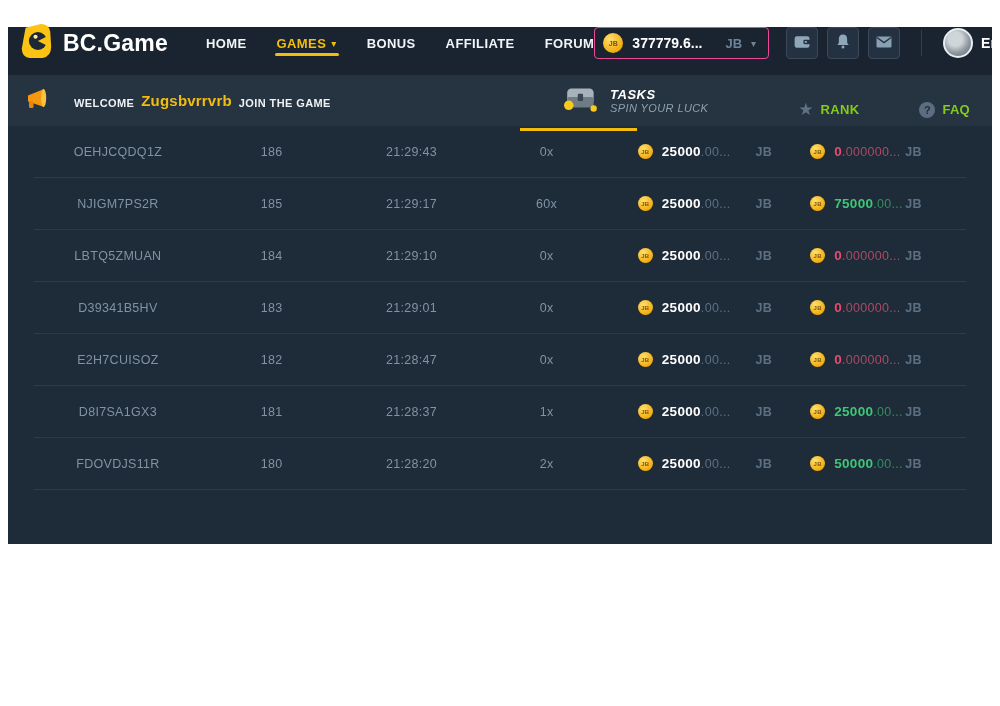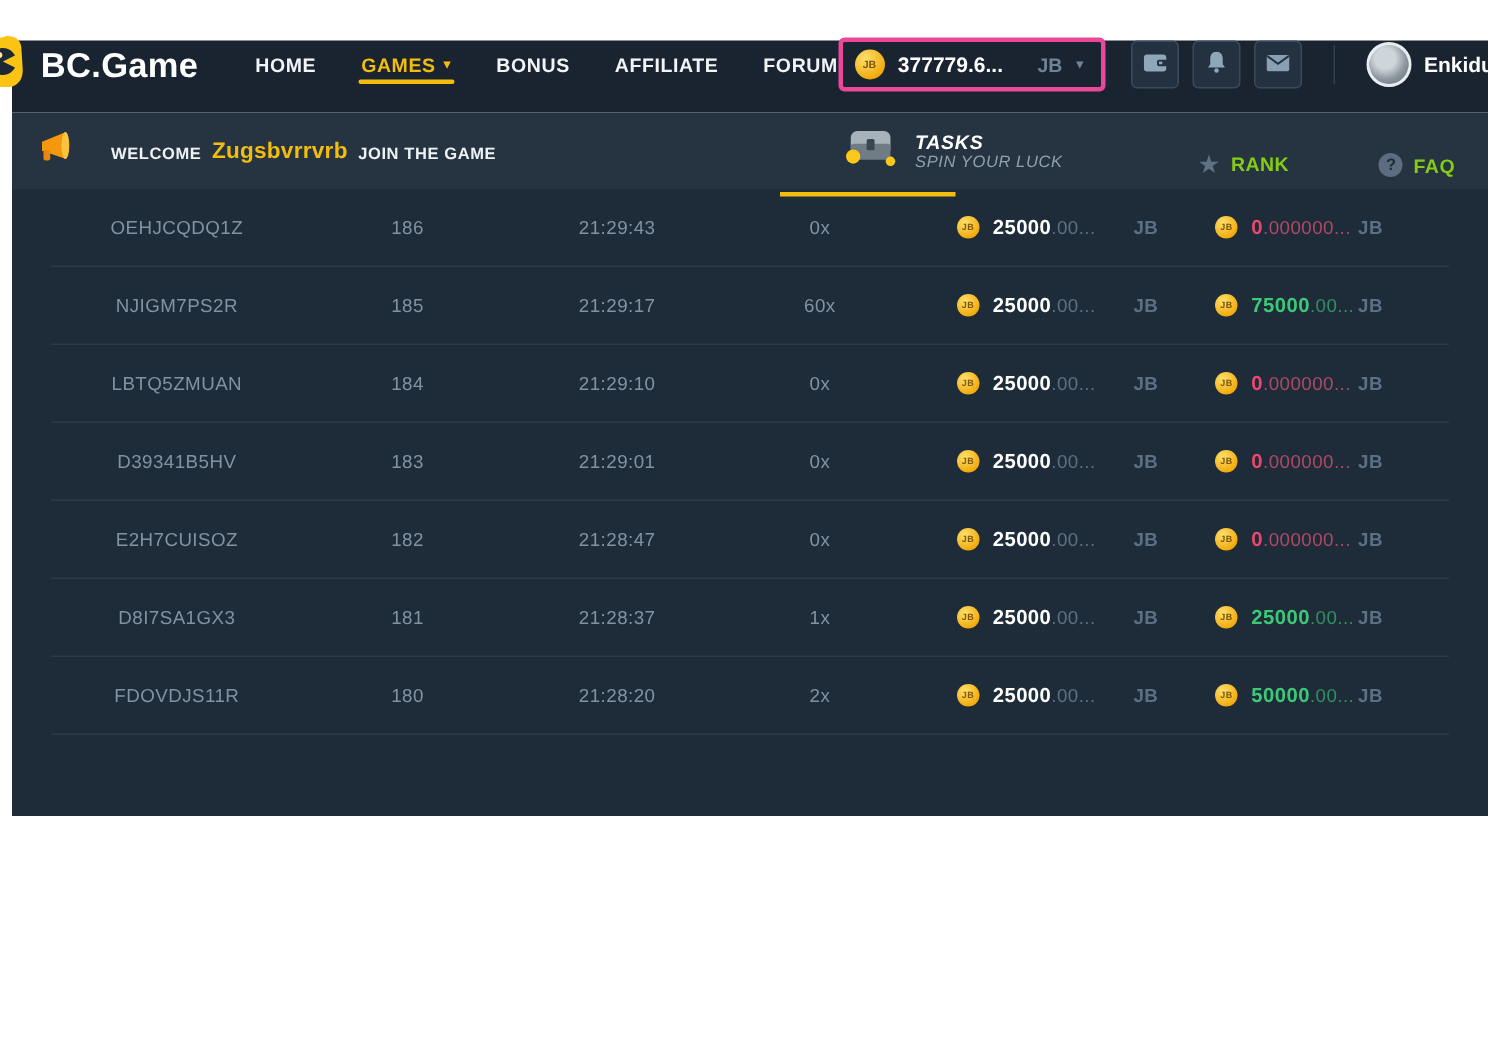--- a/index.html
+++ b/index.html
@@ -19,21 +19,21 @@
   body{
     background:#ffffff;
     font-family:"Liberation Sans","DejaVu Sans",sans-serif;
     width:1000px;height:706px;overflow:hidden;
   }
   .page{margin:10px 8px 0 8px;width:984px;}
 
   
   .navbar{
     height:48px;background:var(--navbar-bg);
-    display:flex;align-items:center;justify-content:center;
+    display:flex;align-items:center;justify-content:space-between;
     padding:0 14px 16px 10px;
     margin-top:27px;
   }
   .nav-left{display:flex;align-items:center;height:100%;}
   .logo{display:flex;align-items:center;gap:9px;margin-right:38px;cursor:pointer;}
   .logo-text{color:#fff;font-size:23px;font-weight:800;letter-spacing:.2px;}
   .main-nav{display:flex;align-items:center;height:100%;gap:30px;}
   .nav-item{
     position:relative;height:100%;display:flex;align-items:center;gap:5px;
     color:#f2f5f7;font-size:13px;font-weight:700;letter-spacing:.4px;
@@ -42,21 +42,21 @@
   .nav-item .nav-caret{font-size:10px;color:#f2f5f7;margin-top:1px;}
   .nav-item.active{color:var(--accent);}
   .nav-item.active .nav-caret{color:var(--accent);}
   .nav-item.active::after{
     content:"";position:absolute;left:-2px;right:-2px;bottom:3px;height:3px;
     background:var(--accent);border-radius:2px;
   }
   .nav-right{display:flex;align-items:center;gap:9px;}
   .balance-pill{
     display:flex;align-items:center;gap:9px;
-    border:3px solid #ec4899;border-radius:4px;
+    border:1px solid #ec4899;border-radius:4px;
     padding:5px 12px 5px 8px;cursor:pointer;margin-right:8px;
   }
   .coin{
     border-radius:50%;
     background:radial-gradient(circle at 35% 30%,#ffdf6b,#f0a90a 75%);
     display:flex;align-items:center;justify-content:center;
     color:rgba(101,66,2,.85);font-weight:800;flex:0 0 auto;
   }
   .coin.c20{width:20px;height:20px;font-size:7px;}
   .coin.c15{width:15px;height:15px;font-size:6px;}

